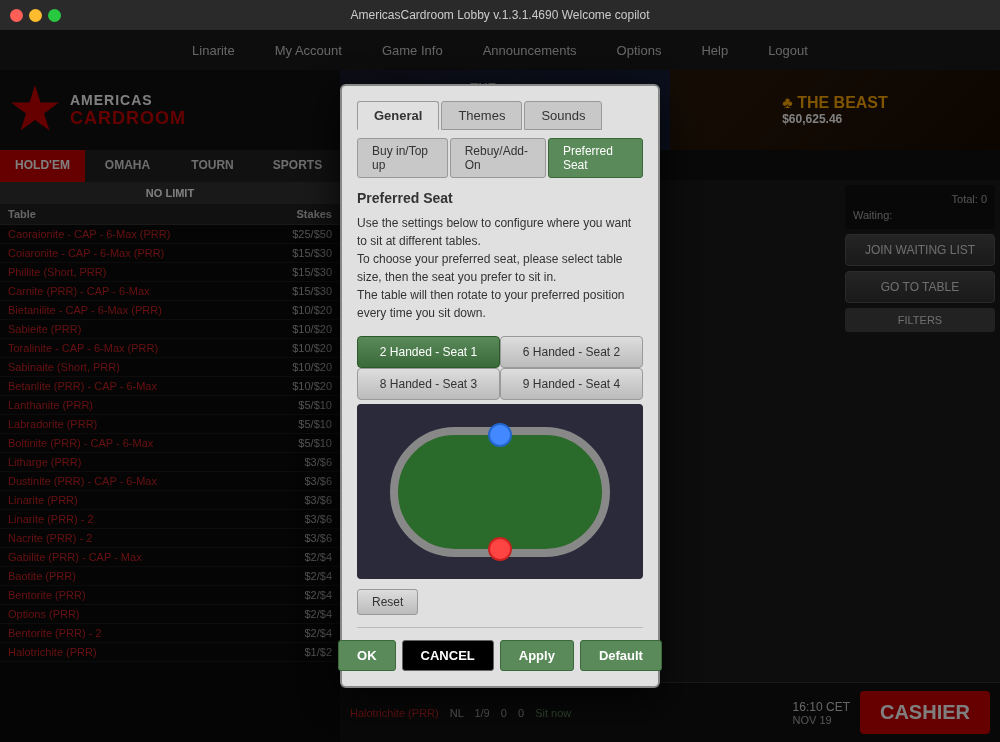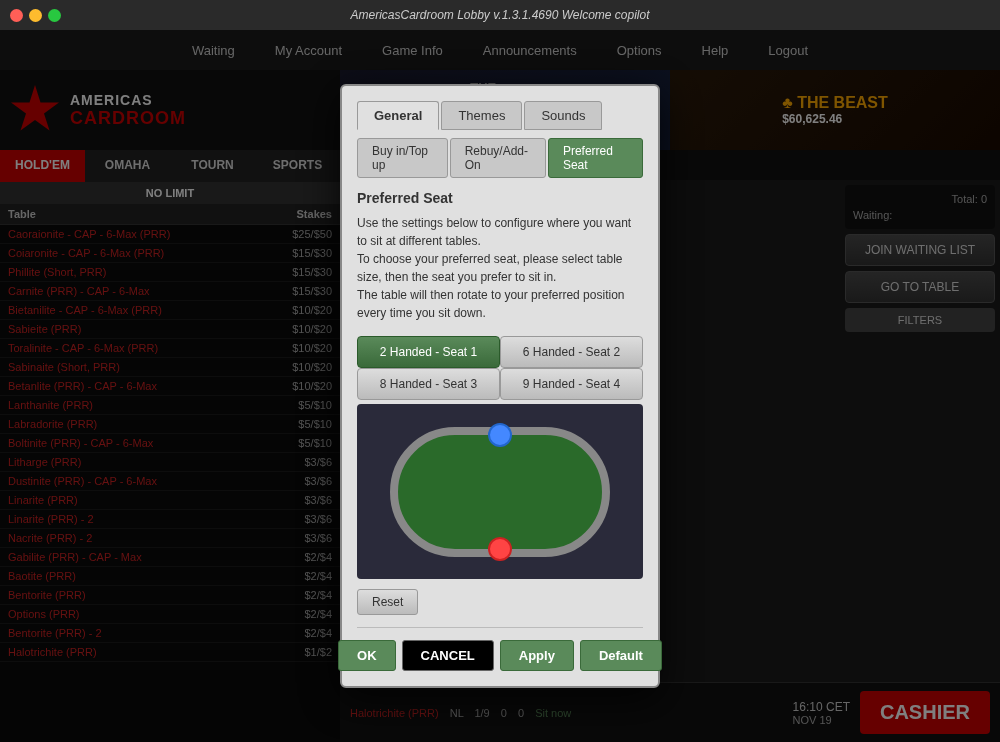--- a/index.html
+++ b/index.html
@@ -6,21 +6,20 @@
     body { width: 1000px; height: 742px; overflow: hidden; font-family: Arial, sans-serif; background: #1a1a1a; }
 
     
     .title-bar {
       background: #2a2a2a;
       height: 30px;
       display: flex;
       align-items: center;
       padding: 0 10px;
       position: relative;
-      font-style: italic;
     }
     .window-controls { display: flex; gap: 6px; align-items: center; }
     .win-btn { width: 13px; height: 13px; border-radius: 50%; border: none; cursor: pointer; }
     .win-close { background: #ff5f57; }
     .win-min { background: #febc2e; }
     .win-max { background: #28c840; }
     .title-text { position: absolute; left: 50%; transform: translateX(-50%); color: #ccc; font-size: 12px; }
 
     
     .top-nav {
@@ -365,21 +364,21 @@
 <div class="title-bar">
   <div class="window-controls">
     <button class="win-btn win-close"></button>
     <button class="win-btn win-min"></button>
     <button class="win-btn win-max"></button>
   </div>
   <span class="title-text">AmericasCardroom Lobby v.1.3.1.4690 Welcome copilot</span>
 </div>
 
 <div class="top-nav">
-  <span class="nav-item">Waiting</span>
+  <span class="nav-item">Linarite</span>
   <span class="nav-item">My Account</span>
   <span class="nav-item">Game Info</span>
   <span class="nav-item">Announcements</span>
   <span class="nav-item">Options</span>
   <span class="nav-item">Help</span>
   <span class="nav-item">Logout</span>
 </div>
 
 <div class="main-area">
 

